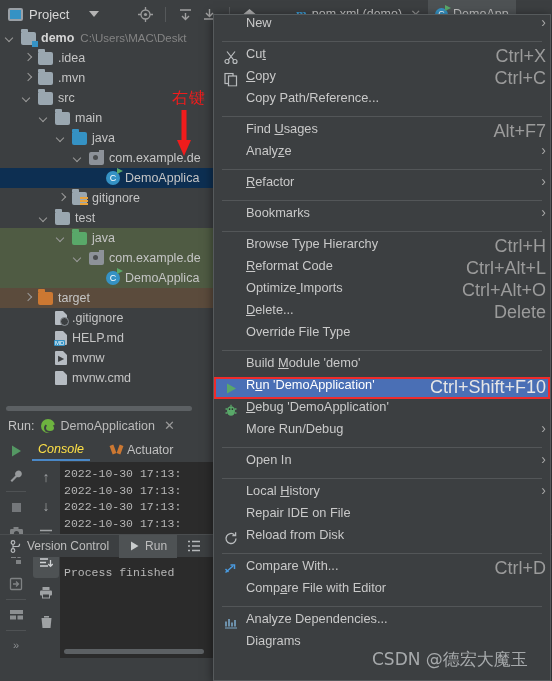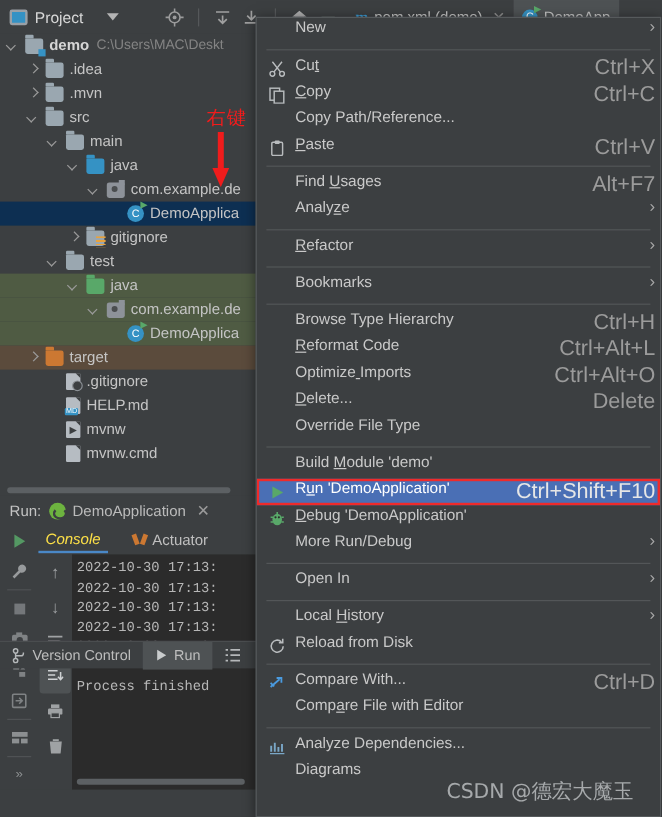--- a/index.html
+++ b/index.html
@@ -520,30 +520,20 @@
               <rect x="1" y="1" width="8" height="10" fill="none" stroke="#b9bcbe" stroke-width="1.2"></rect>
               <rect x="4.5" y="3.5" width="8" height="10" fill="#3c3f41" stroke="#b9bcbe" stroke-width="1.2"></rect>
             </svg>
           </span>
           <span class="txt"><span class="u">C</span>opy</span>
           <span class="sc">Ctrl+C</span>
         </div>
         <div class="mi">
           <span class="txt">Copy Path/Reference...</span>
         </div>
-        <div class="mi">
-          <span class="mic">
-            <svg width="14" height="14" viewBox="0 0 14 14">
-              <rect x="2.5" y="2" width="9" height="11" rx="1" fill="none" stroke="#b9bcbe" stroke-width="1.2"></rect>
-              <rect x="5" y="0.6" width="4" height="2.8" rx="0.6" fill="#b9bcbe"></rect>
-            </svg>
-          </span>
-          <span class="txt"><span class="u">P</span>aste</span>
-          <span class="sc">Ctrl+V</span>
-        </div>
         <div class="msep"></div>
         <div class="mi">
           <span class="txt">Find <span class="u">U</span>sages</span>
           <span class="sc">Alt+F7</span>
         </div>
         <div class="mi">
           <span class="txt">Analy<span class="u">z</span>e</span>
           <span class="sub">›</span>
         </div>
         <div class="msep"></div>
@@ -608,20 +598,23 @@
         <div class="mi">
           <span class="txt">Open In</span>
           <span class="sub">›</span>
         </div>
         <div class="msep"></div>
         <div class="mi">
           <span class="txt">Local <span class="u">H</span>istory</span>
           <span class="sub">›</span>
         </div>
         <div class="mi">
+          <span class="txt">Repair IDE on File</span>
+        </div>
+        <div class="mi">
           <span class="mic">
             <svg width="14" height="14" viewBox="0 0 14 14">
               <path d="M12 7a5 5 0 1 1-1.6-3.7" fill="none" stroke="#b9bcbe" stroke-width="1.3"></path>
               <path d="M11.6 0.8v3.2H8.4" fill="none" stroke="#b9bcbe" stroke-width="1.3"></path>
             </svg>
           </span>
           <span class="txt">Reload from Disk</span>
         </div>
         <div class="msep"></div>
         <div class="mi">

